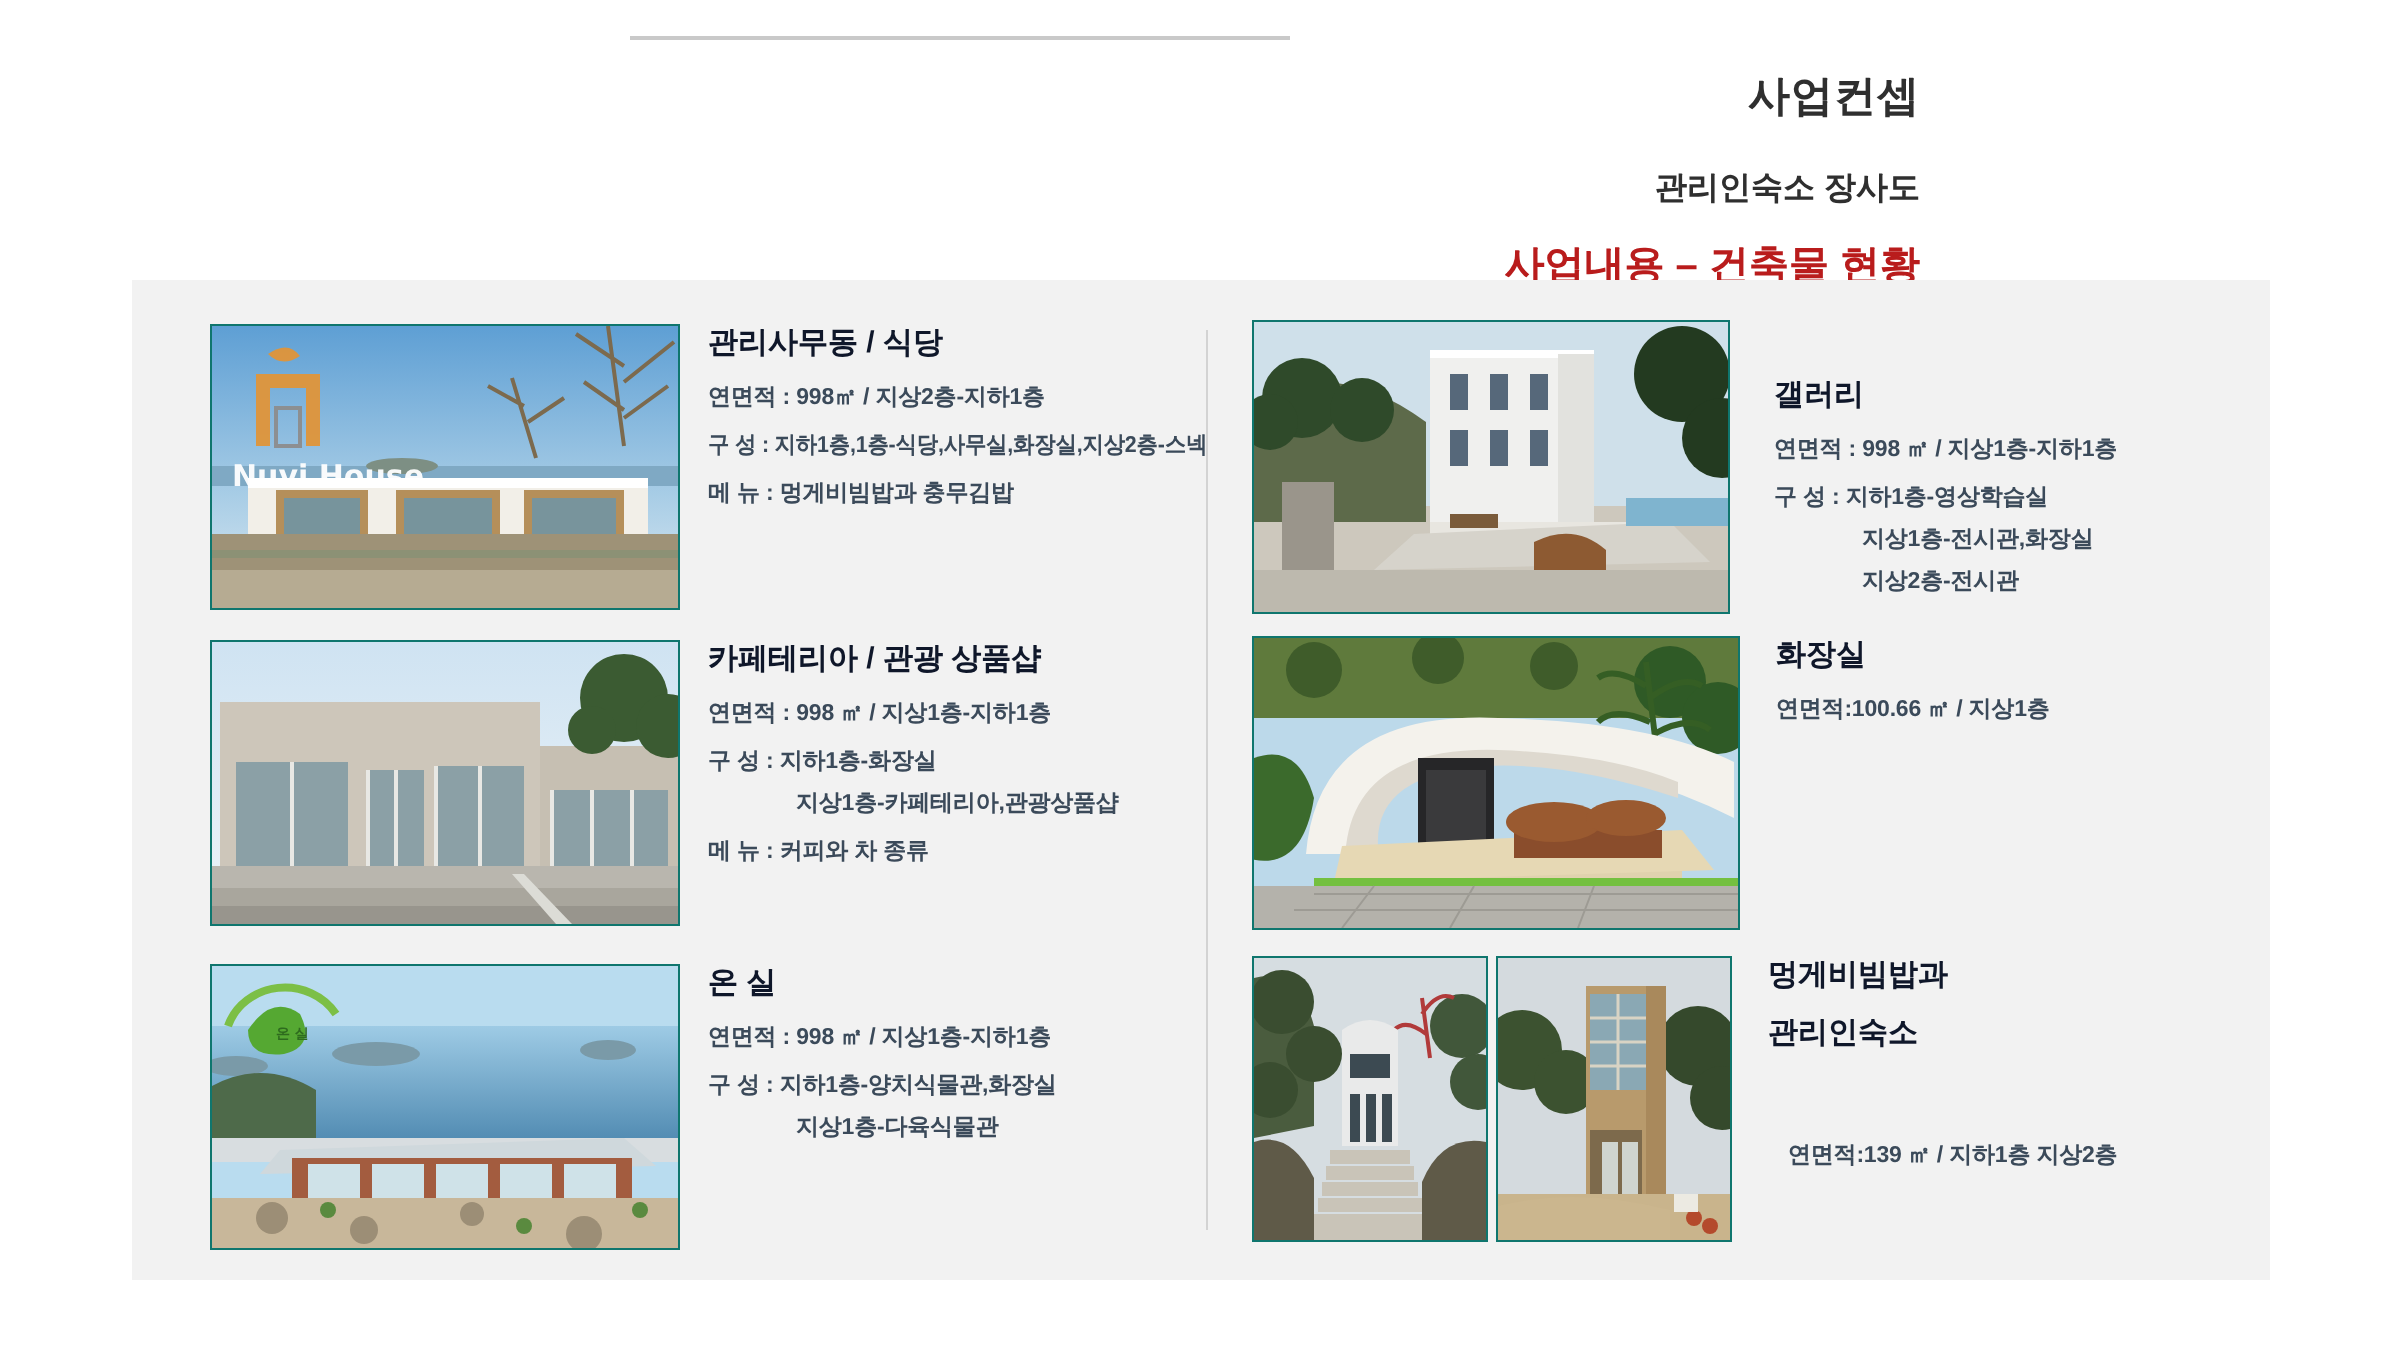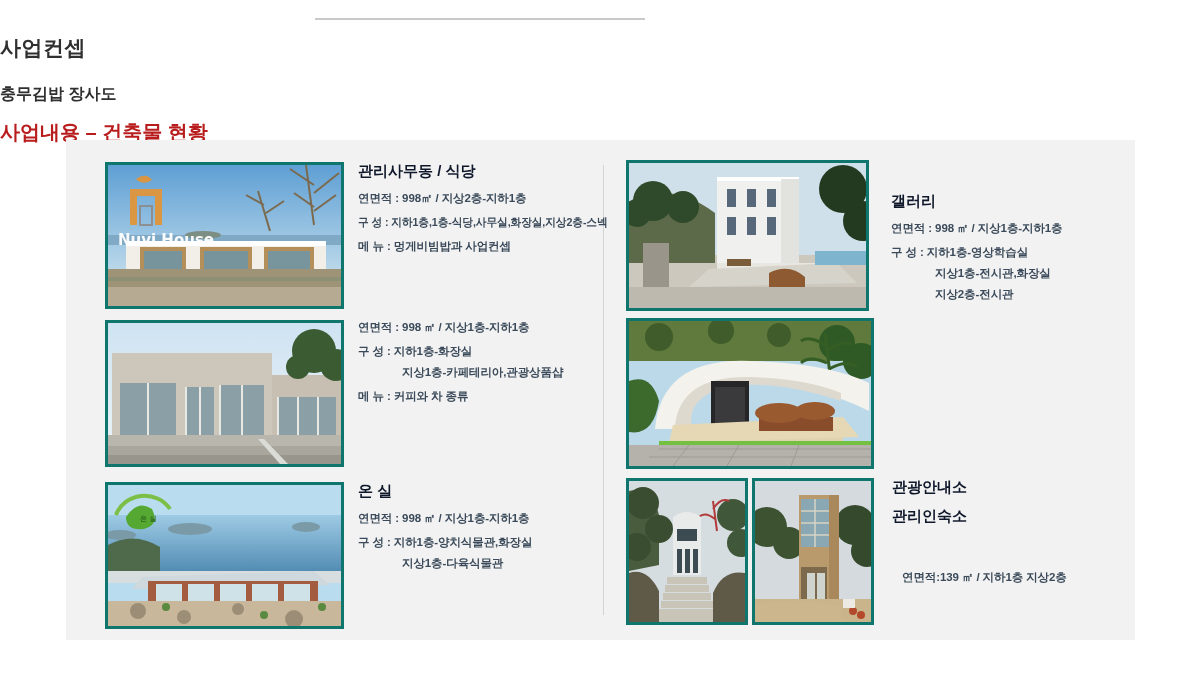--- a/index.html
+++ b/index.html
@@ -5,21 +5,21 @@
   html,body{margin:0;padding:0;}
   body{
     width:1200px;height:675px;
     background:#ffffff;
     font-family:"Liberation Sans","DejaVu Sans",sans-serif;
     overflow:hidden;
     position:relative;
   }
 
   
-  .header{ width:960px; text-align:left; }
+  .header{ width:960px; text-align:right; }
   .top-rule{
     width:330px;height:2px;background:#c9c9c9;
     margin:18px auto 0 auto;
   }
   .slide-title{
     font-size:21px;font-weight:bold;color:#2f2f2f;
     margin-top:14px;letter-spacing:.5px;
   }
   .sub1{
     font-size:16px;font-weight:bold;color:#2f2f2f;
@@ -39,21 +39,21 @@
   .divider{
     position:absolute;left:537px;top:25px;width:1px;height:450px;
     background:#d3d3d3;
   }
   .col{position:absolute;top:0;}
   .col-left{left:0;width:537px;}
   .col-right{left:538px;width:531px;}
 
   .block{position:absolute;display:flex;}
   .thumb{
-    border:3px solid #0f766e;
+    border:1px solid #0f766e;
     background:#0369a1;
     position:relative;overflow:hidden;flex:none;
   }
   .thumb svg{display:block;width:100%;height:100%;}
 
   .info{padding-left:14px;}
   .b-title{
     font-size:15px;font-weight:bold;color:#0f172a;
     margin:0 0 10px 0;white-space:nowrap;
   }
@@ -66,21 +66,21 @@
   .b-line.squeeze{transform:scaleX(.93);transform-origin:left center;}
   .b-title.second{margin-top:6px;}
   .b-line.center-ind{padding-left:10px;margin-top:44px;}
 </style>
 </head>
 <body>
 
 <div class="header">
   <div class="top-rule"></div>
   <div class="slide-title">사업컨셉</div>
-  <div class="sub1">충무김밥 장사도</div>
+  <div class="sub1">관리인숙소 장사도</div>
   <div class="sub2">사업내용 – 건축물 현황</div>
 </div>
 
 <div class="panel">
   <div class="divider"></div>
 
   <div class="col col-left">
 
     <div class="block" style="left:39px;top:22px;">
       <div class="thumb" style="width:233px;height:141px;">
@@ -121,21 +121,21 @@
             <rect x="47" y="24" width="7" height="36" fill="#e0953a"></rect>
             <rect x="32" y="41" width="12" height="19" fill="none" stroke="#8d8d8d" stroke-width="2"></rect>
             <text x="10" y="80" font-family="DejaVu Sans" font-size="15" fill="#ffffff" font-weight="bold">Nuvi House</text>
           </g>
         </svg>
       </div>
       <div class="info">
         <div class="b-title">관리사무동 / 식당</div>
         <div class="b-line">연면적 : 998㎡ / 지상2층-지하1층</div>
         <div class="b-line squeeze">구   성 : 지하1층,1층-식당,사무실,화장실,지상2층-스넥</div>
-        <div class="b-line">메   뉴 : 멍게비빔밥과 사업컨셉</div>
+        <div class="b-line">메   뉴 : 멍게비빔밥과 충무김밥</div>
       </div>
     </div>
 
     <div class="block" style="left:39px;top:180px;">
       <div class="thumb" style="width:233px;height:141px;">
         <svg viewBox="0 0 233 141" preserveAspectRatio="none">
           <defs>
             <linearGradient id="sky2" x1="0" y1="0" x2="0" y2="1">
               <stop offset="0%" stop-color="#cfe3f2"></stop>
                 <stop offset="100%" stop-color="#eef4f8"></stop>
@@ -159,20 +159,21 @@
               <circle cx="228" cy="42" r="16"></circle>
               <circle cx="190" cy="44" r="12"></circle>
             </g>
           <rect y="112" width="233" height="11" fill="#b9b6ae"></rect>
           <rect y="123" width="233" height="9" fill="#a9a69d"></rect>
           <rect y="132" width="233" height="9" fill="#98958d"></rect>
           <path d="M150 116 L172 141 L180 141 L156 116z" fill="#dcdcd6"></path>
         </svg>
       </div>
       <div class="info">
+        <div class="b-title">카페테리아 / 관광 상품샵</div>
         <div class="b-line">연면적 : 998 ㎡ / 지상1층-지하1층</div>
         <div class="b-line tight">구   성 : 지하1층-화장실</div>
         <div class="b-line indent">지상1층-카페테리아,관광상품샵</div>
         <div class="b-line">메   뉴 : 커피와 차 종류</div>
       </div>
     </div>
 
     <div class="block" style="left:39px;top:342px;">
       <div class="thumb" style="width:233px;height:141px;">
         <svg viewBox="0 0 233 141" preserveAspectRatio="none">
@@ -301,20 +302,24 @@
               <ellipse cx="186" cy="90" rx="20" ry="9"></ellipse>
             </g>
           <rect x="30" y="120" width="212" height="8" fill="#74c040"></rect>
           <rect y="124" width="242" height="21" fill="#b4b2ab"></rect>
           <g stroke="#9d9b94" stroke-width="1">
             <path d="M30 128 L242 128 M20 136 L242 136 M60 124 L44 145 M110 124 L98 145 M170 124 L162 145"></path>
           </g>
           <path d="M0 60 q22 -8 30 20 q-6 38 -34 30z" fill="#3b6a2c"></path>
         </svg>
       </div>
+      <div class="info" style="padding-left:18px;">
+        <div class="b-title">화장실</div>
+        <div class="b-line">연면적:100.66 ㎡ / 지상1층</div>
+      </div>
     </div>
 
     <div class="block" style="left:22px;top:338px;">
       <div style="display:flex;">
         <div class="thumb" style="width:116px;height:141px;">
           <svg viewBox="0 0 116 141" preserveAspectRatio="none">
             <rect width="116" height="141" fill="#d6dde1"></rect>
             <path d="M0 10 q22 -6 30 24 l0 50 L0 90z" fill="#4a5c3e"></path>
             <g fill="#3a4d30">
                 <circle cx="14" cy="22" r="16"></circle>
@@ -368,19 +373,19 @@
             <path d="M0 124 q40 -10 86 2 l0 15 L0 141z" fill="#cbb68e"></path>
             <g fill="#b44a2c">
                 <circle cx="98" cy="130" r="4"></circle>
                 <circle cx="106" cy="134" r="4"></circle>
               </g>
             <rect x="88" y="118" width="12" height="9" fill="#eceae2"></rect>
           </svg>
         </div>
       </div>
       <div class="info" style="padding-left:18px;">
-        <div class="b-title">관광안내소</div>
+        <div class="b-title">멍게비빔밥과</div>
         <div class="b-title second">관리인숙소</div>
         <div class="b-line center-ind">연면적:139 ㎡ / 지하1층 지상2층</div>
       </div>
     </div>
   </div>
 </div>
 
 </body></html>

